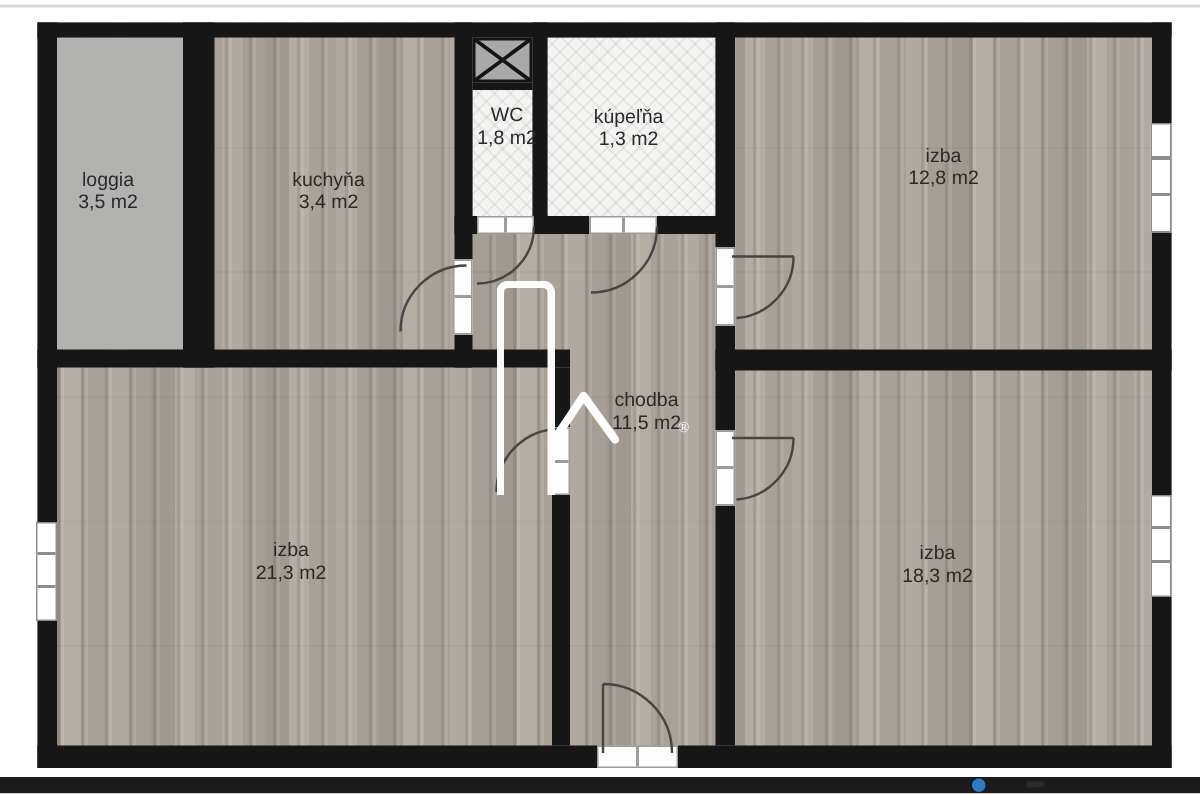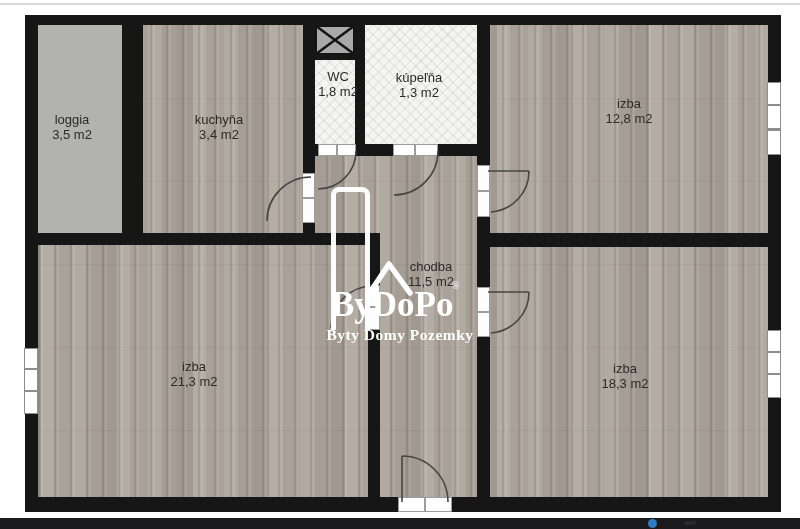--- a/index.html
+++ b/index.html
@@ -147,21 +147,19 @@
   <div class="room-label" style="left:194px;top:374px;">
     <div>izba</div>
     <div>21,3 m2</div>
   </div>
   <div class="room-label" style="left:625px;top:376px;">
     <div>izba</div>
     <div>18,3 m2</div>
   </div>
 
   <div class="abs wm-rect" style="left:331px;top:187px;width:39px;height:143px;"></div>
-  <div class="abs wm-brand" style="left:331px;top:287px;">ByDoPo</div>
   <div class="abs wm-reg" style="left:452px;top:281px;">®</div>
-  <div class="abs wm-tagline" style="left:400px;top:327px;">Byty Domy Pozemky</div>
 
   <div class="abs bottom-bar" style="left:0;top:518px;width:800px;height:11px;"></div>
   <div class="abs blue-dot" style="left:648px;top:519px;width:9px;height:9px;"></div>
   <div class="abs smudge" style="left:684px;top:521px;width:12px;height:4px;"></div>
 
 </div>
 
 </body></html>

